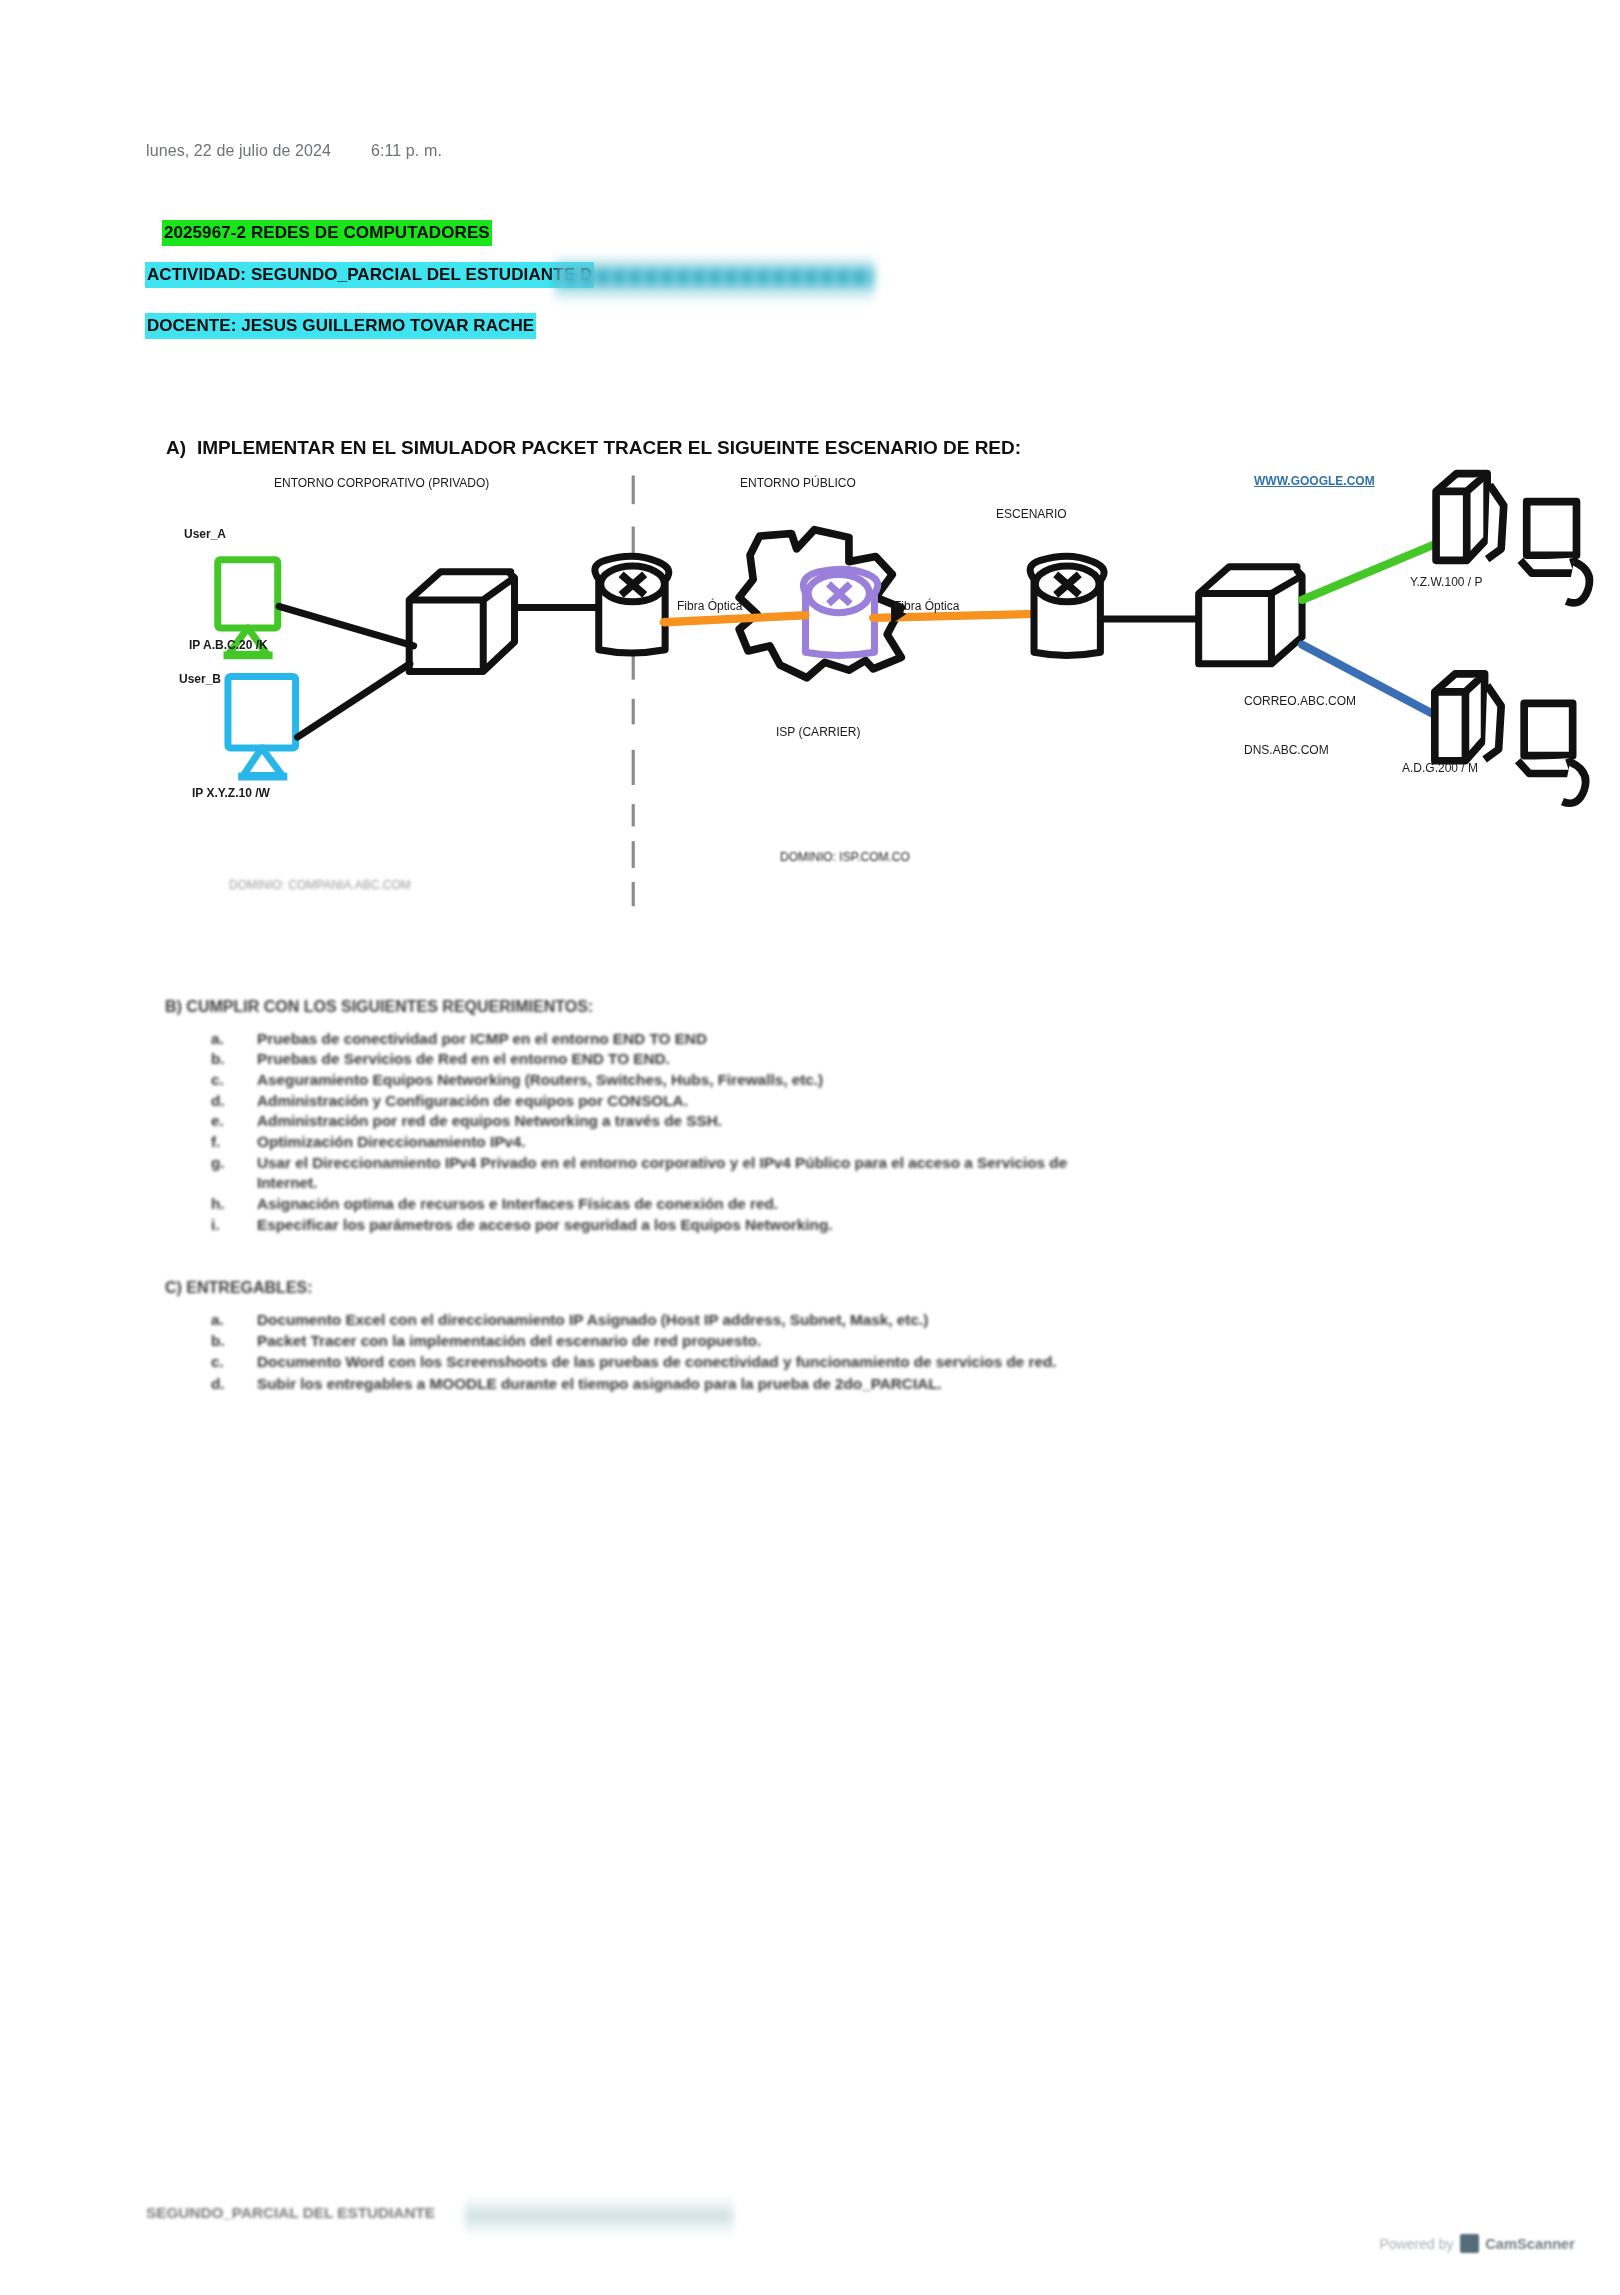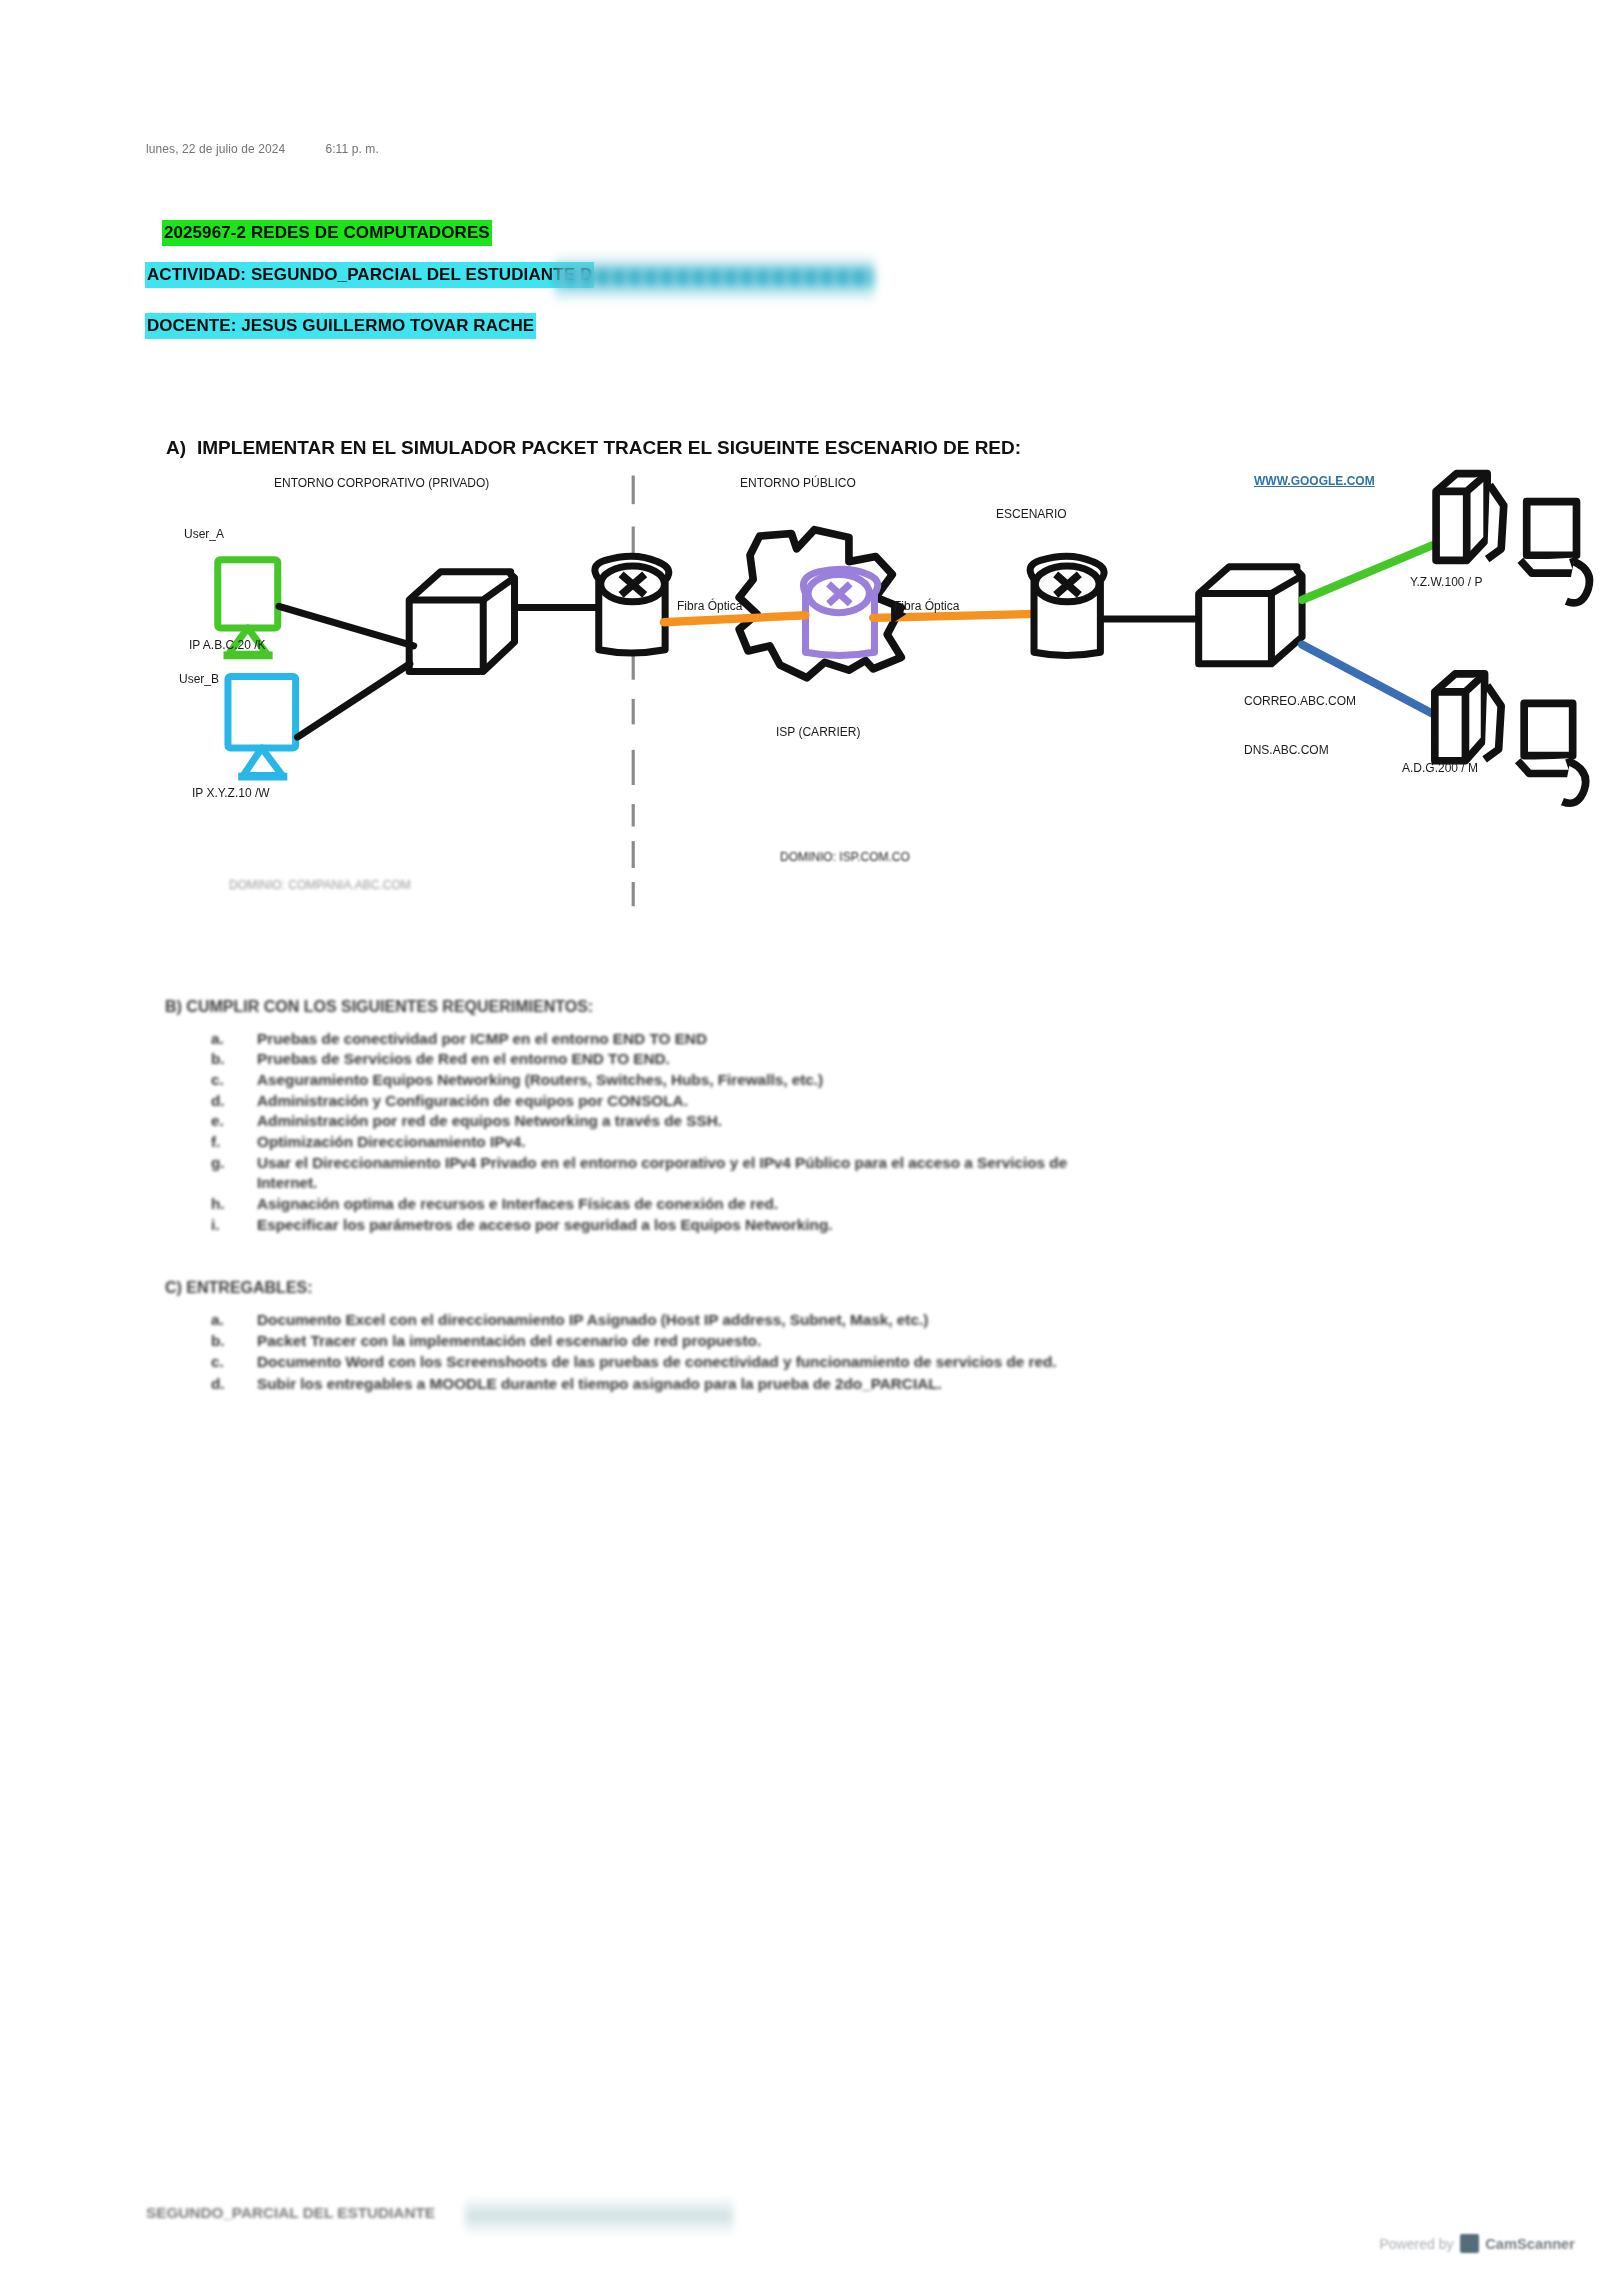--- a/index.html
+++ b/index.html
@@ -8,21 +8,21 @@
   .page{
     position:relative;
     width:1620px;height:2295px;
     background:#ffffff;
     margin:0 auto;
     overflow:hidden;
   }
   
   .datebar{
     position:absolute;left:146px;top:142px;
-    font-size:12px;color:#6f7276;letter-spacing:0.1px;
+    font-size:16px;color:#6f7276;letter-spacing:0.1px;
     white-space:nowrap;
   }
   .datebar .time{margin-left:40px;}
 
   .hl{
     position:absolute;
     font-weight:bold;
     font-size:17px;
     color:#0d0d0d;
     letter-spacing:0.1px;
@@ -48,21 +48,21 @@
 
   
   .secA{
     position:absolute;left:166px;top:437px;
     font-weight:bold;font-size:19px;color:#111;white-space:nowrap;
   }
   .secA .ltr{display:inline-block;width:31px;}
 
   
   .dlbl{position:absolute;font-size:12px;color:#1b1b1b;white-space:nowrap;}
-  .dlbl.b{font-weight:normal;}
+  .dlbl.b{font-weight:bold;}
   .link{color:#2f73a8;text-decoration:underline;}
 
   .blurtxt{
     color:#9a9a9a;
     filter:blur(1.7px);
   }
 
   
   .secHead{
     position:absolute;font-weight:bold;font-size:16px;color:#3c3c3c;

